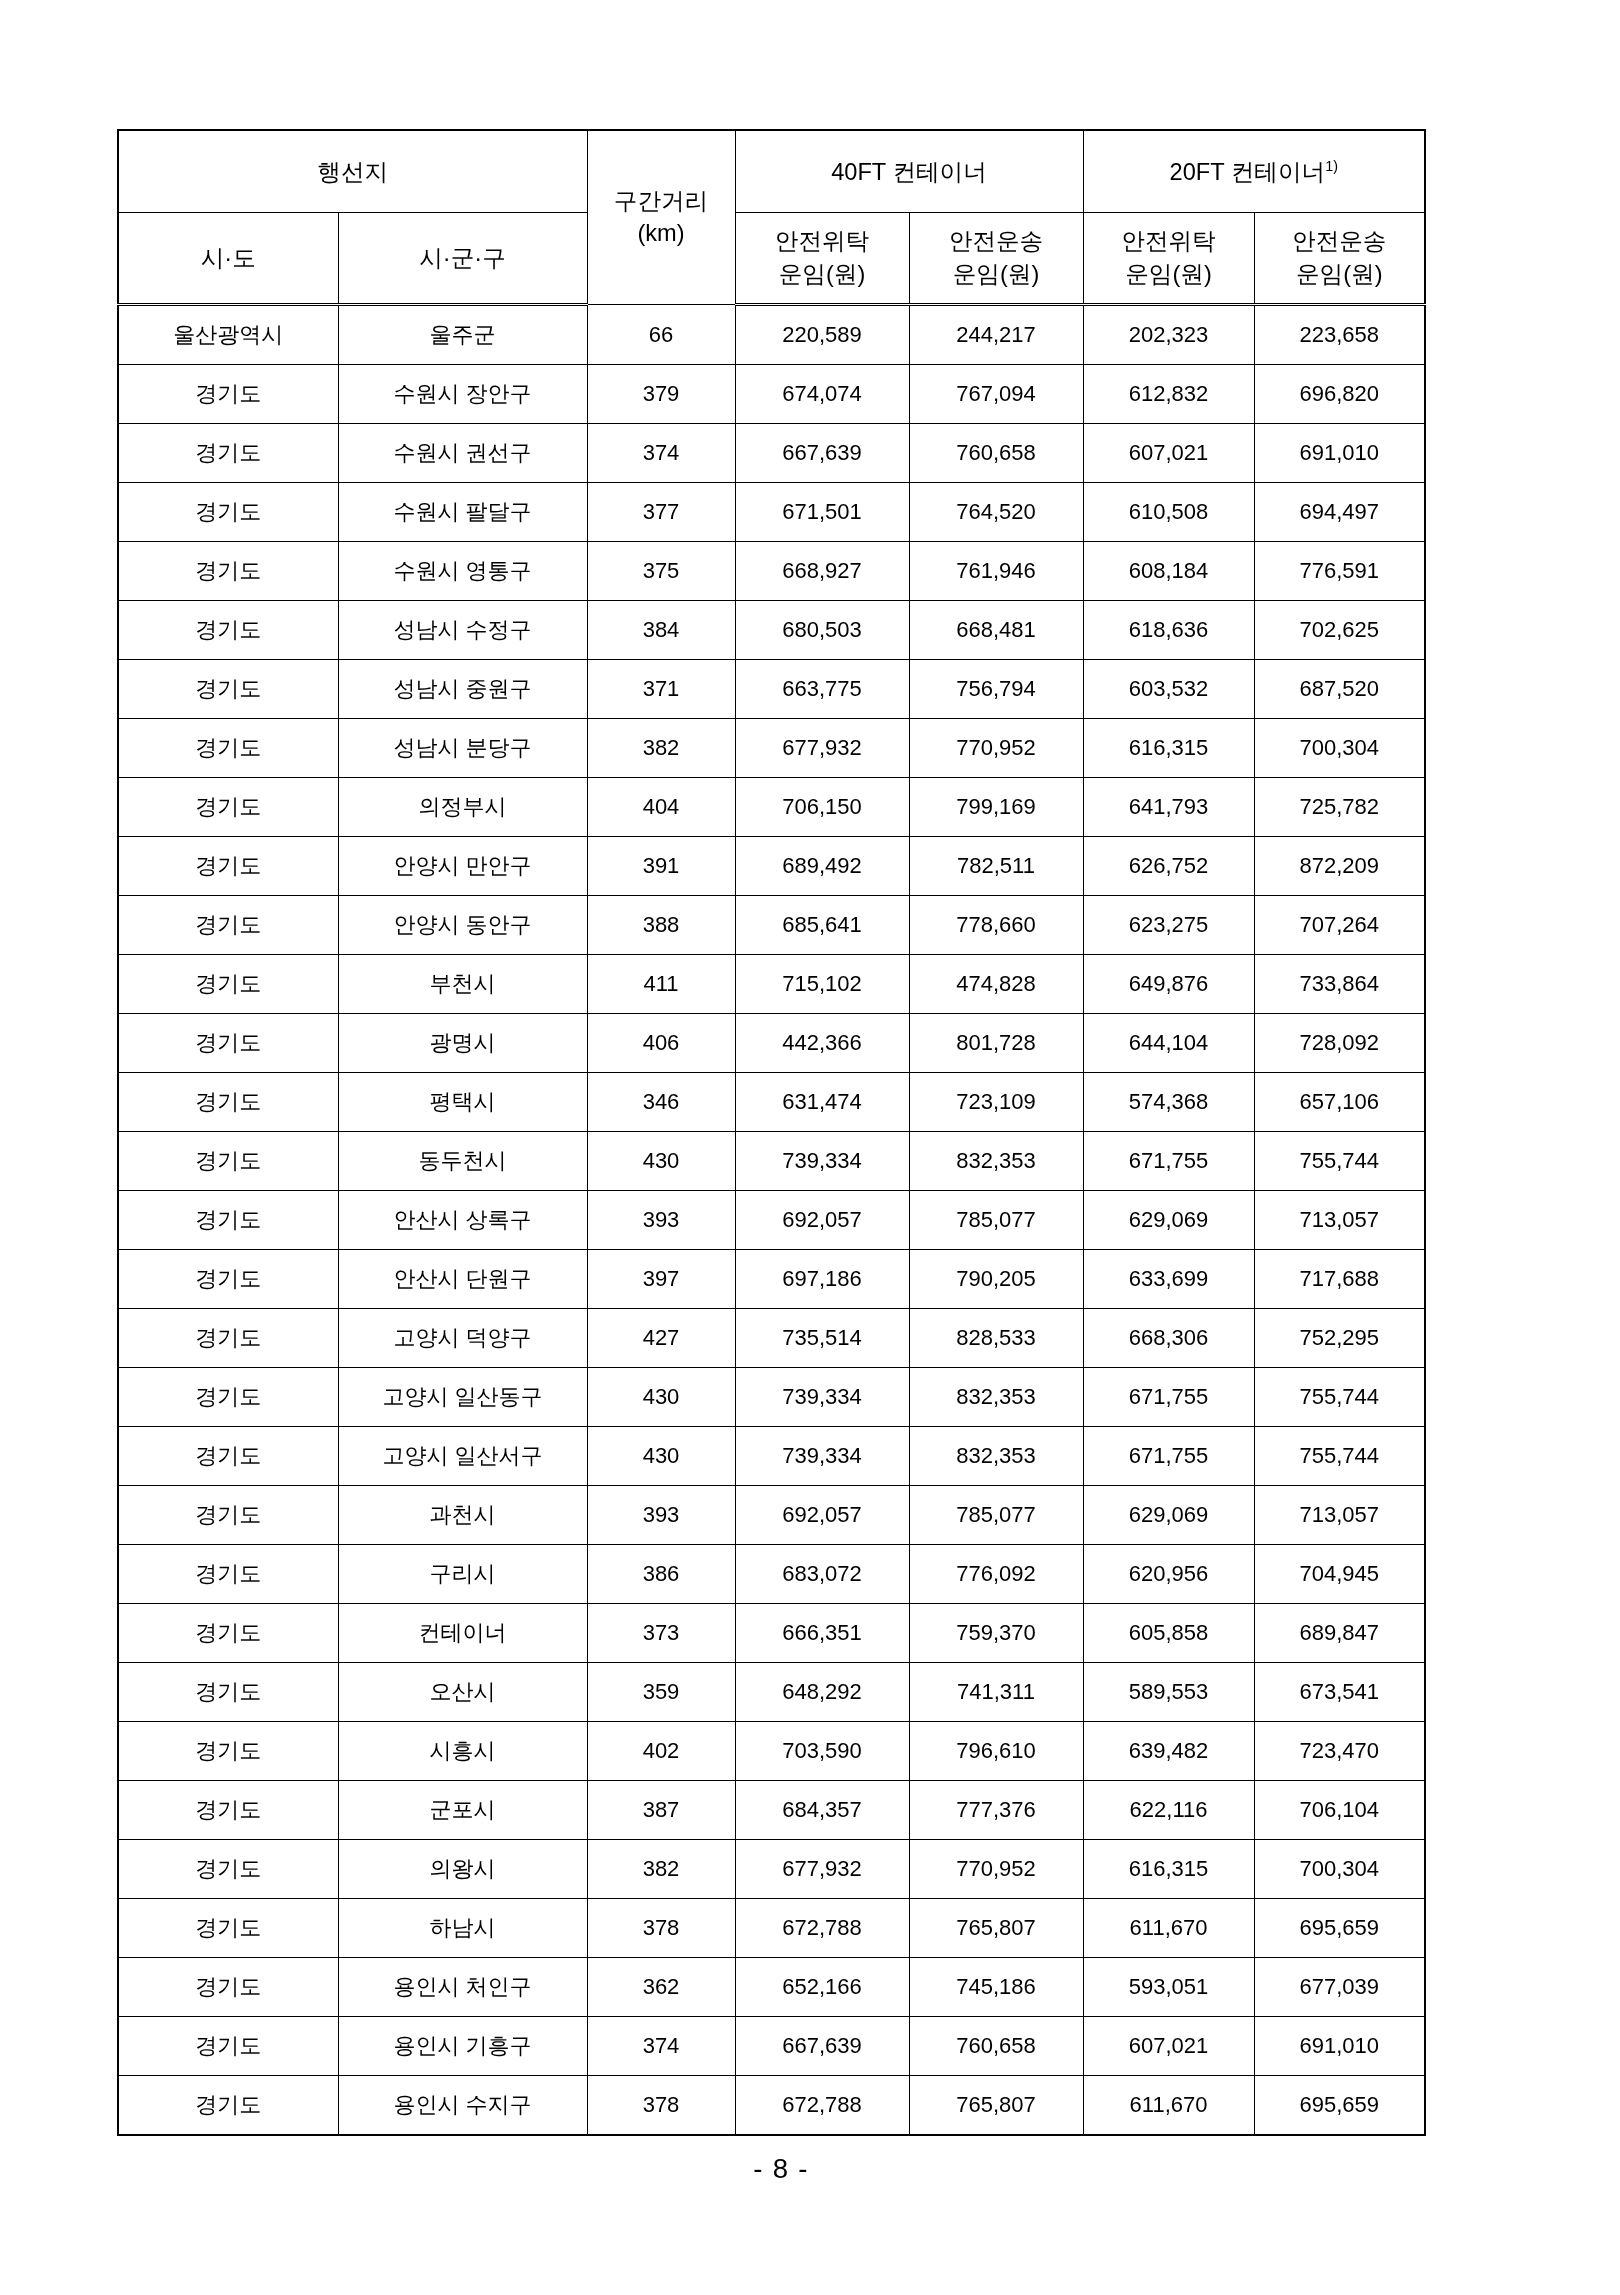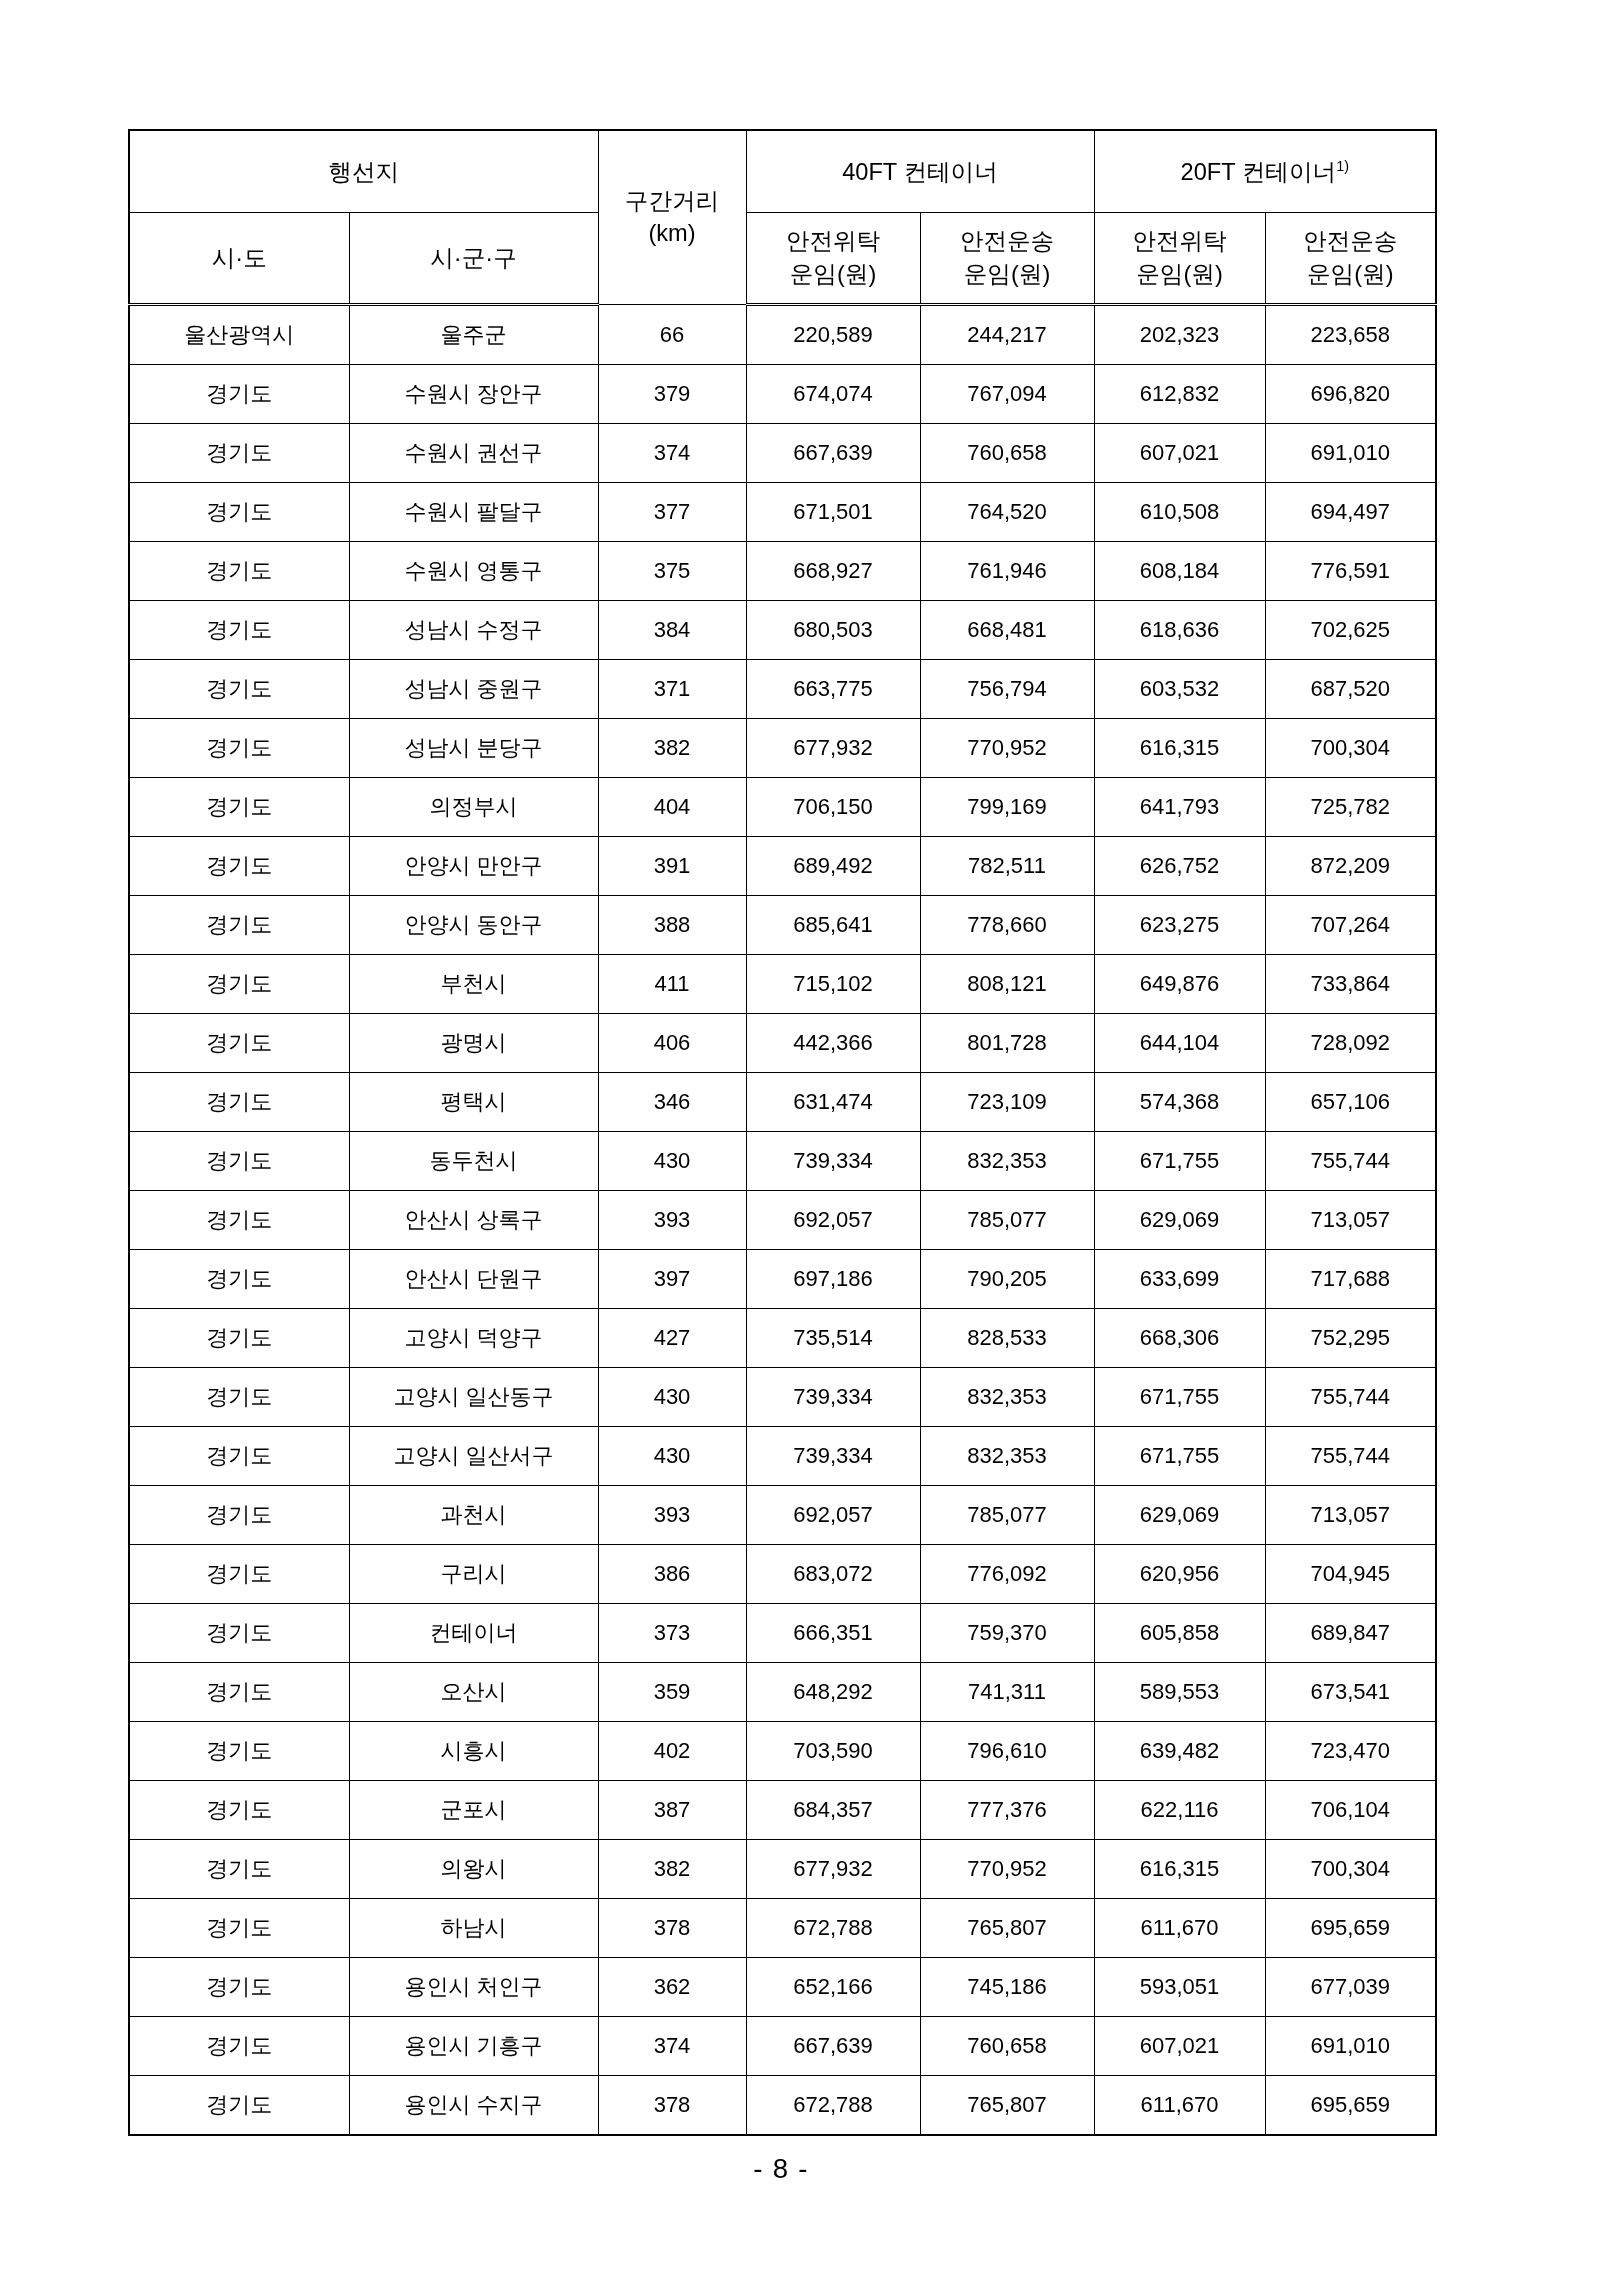--- a/index.html
+++ b/index.html
@@ -10,21 +10,21 @@
   .page {
     position: relative;
     width: 1620px;
     height: 2295px;
     background: #ffffff;
     font-family: "Liberation Sans", "DejaVu Sans", sans-serif;
     color: #000000;
   }
   table.rates {
     position: absolute;
-    left: 128px;
+    left: 117px;
     top: 129px;
     width: 1306px;
     border-collapse: collapse;
     table-layout: fixed;
     border: 2px solid #000;
     padding-left: 9px;
   }
   table.rates th, table.rates td {
     padding: 0;
     text-align: center;
@@ -216,21 +216,21 @@
       <td class="br2">778,660</td>
       <td>623,275</td>
       <td>707,264</td>
     </tr>
 
     <tr>
       <td>경기도</td>
       <td>부천시</td>
       <td class="bl2 br2">411</td>
       <td>715,102</td>
-      <td class="br2">808,121</td>
+      <td class="br2">474,828</td>
       <td>649,876</td>
       <td>733,864</td>
     </tr>
 
     <tr>
       <td>경기도</td>
       <td>광명시</td>
       <td class="bl2 br2">406</td>
       <td>442,366</td>
       <td class="br2">801,728</td>

